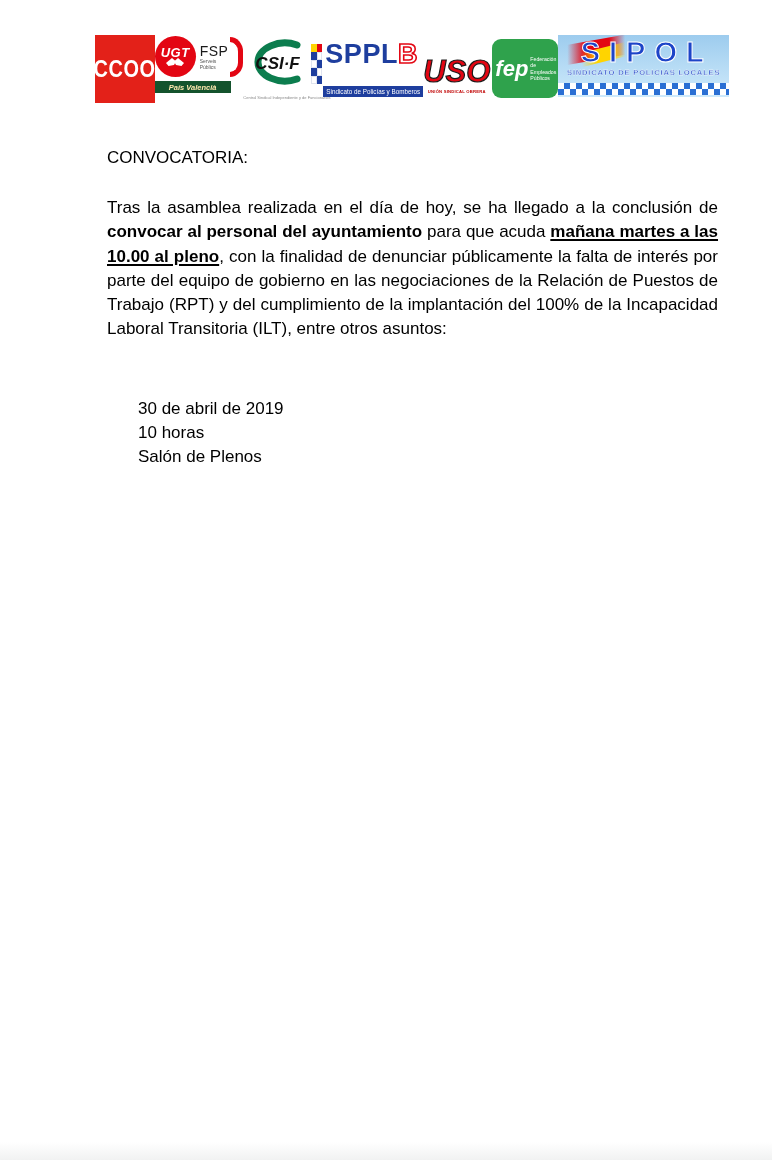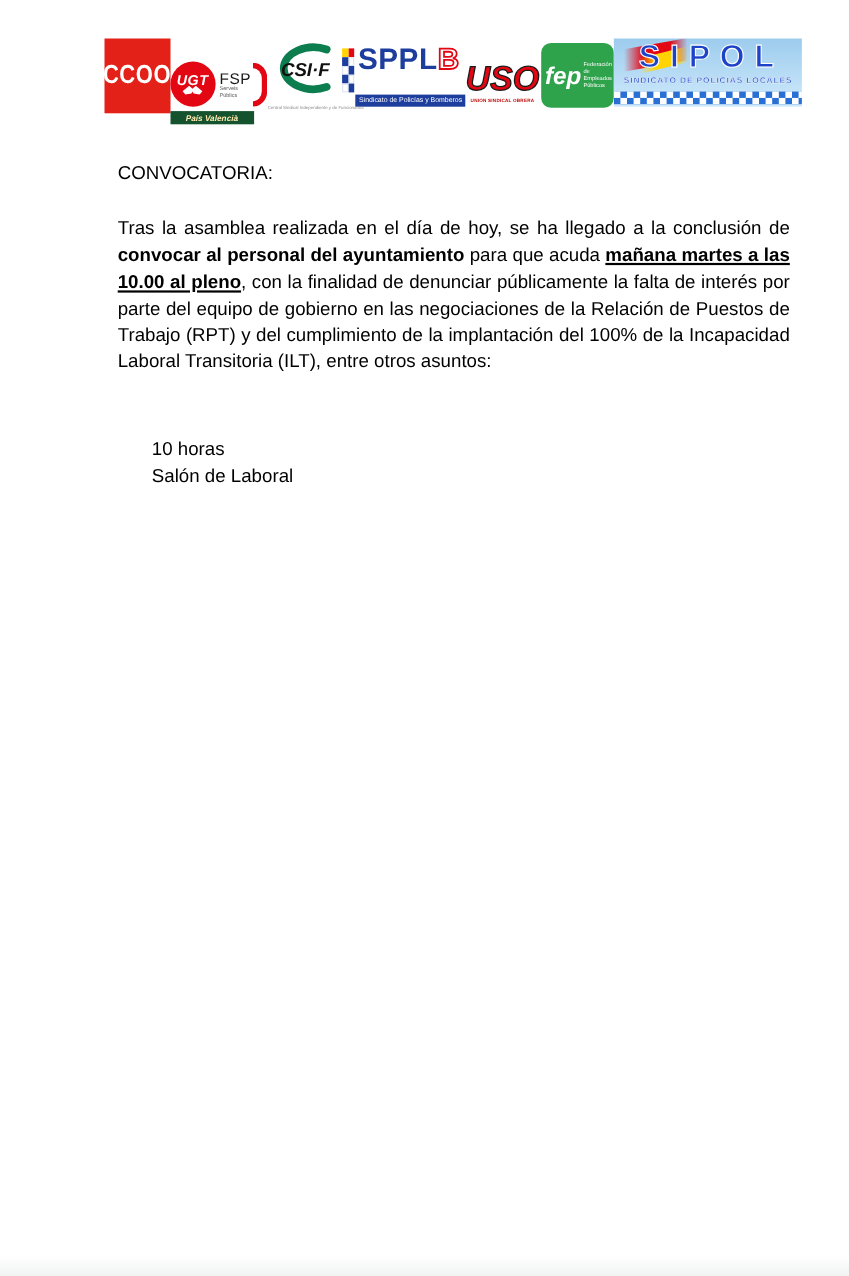--- a/index.html
+++ b/index.html
@@ -8,21 +8,21 @@
 
   
   .logo-strip { position:absolute; left:95px; top:35px; width:634px; height:70px;
                 display:flex; justify-content:center; align-items:flex-start; }
 
   
   .logo-ccoo { width:65px; height:68px; background:#e32119; display:flex; align-items:center; justify-content:center; }
   .ccoo-text { color:#fff; font-weight:900; font-size:19px; letter-spacing:0.5px; transform:scale(1.05,1.25); }
 
   
-  .logo-ugt { display:flex; flex-direction:column; margin-top:20px; }
+  .logo-ugt { display:flex; flex-direction:column; margin-top:0; }
   .ugt-row { display:flex; align-items:center; height:43px; }
   .ugt-circle { width:41px; height:41px; border-radius:50%; background:#e30613; color:#fff;
                 display:flex; flex-direction:column; align-items:center; justify-content:center; }
   .ugt-acronym { font-size:13px; font-weight:900; font-style:italic; line-height:11px; letter-spacing:0.5px; }
   .fsp-col { margin-left:4px; display:flex; flex-direction:column; line-height:1; }
   .fsp-main { font-size:14px; color:#1a1a1a; letter-spacing:0.5px; }
   .fsp-sub { font-size:5px; color:#555; margin-top:1px; }
   .fsp-arc { width:13px; height:40px; border:5px solid #e30613; border-left:none;
              border-radius:0 20px 20px 0 / 0 22px 22px 0; margin-left:2px; }
   .ugt-banner { margin-top:3px; background:#14532d; color:#ffe9b0; font-size:7.5px; font-weight:700;
@@ -156,20 +156,21 @@
       <div class="sipol-caption">SINDICATO DE POLICIAS LOCALES</div>
       <div class="sipol-checkers"></div>
     </div>
 
   </div>
 
   <div class="doc">
     <div class="heading">CONVOCATORIA:</div>
     <p class="body-par"><span>Tras la asamblea realizada en el día de hoy, se ha llegado a la conclusión de </span><span class="b">convocar al personal del ayuntamiento</span><span> para que acuda </span><span class="bu">mañana martes a las 10.00 al pleno</span><span>, con la finalidad de denunciar públicamente la falta de interés por parte del equipo de gobierno en las negociaciones de la Relación de Puestos de Trabajo (RPT) y del cumplimiento de la implantación del 100% de la Incapacidad Laboral Transitoria (ILT), entre otros asuntos:</span></p>
     <div class="details">
+      <div>30 de abril de 2019</div>
       <div>10 horas</div>
-      <div>Salón de Laboral</div>
+      <div>Salón de Plenos</div>
     </div>
   </div>
 
   <div class="page-bottom-edge"></div>
 
 </div>
 
 </body></html>

